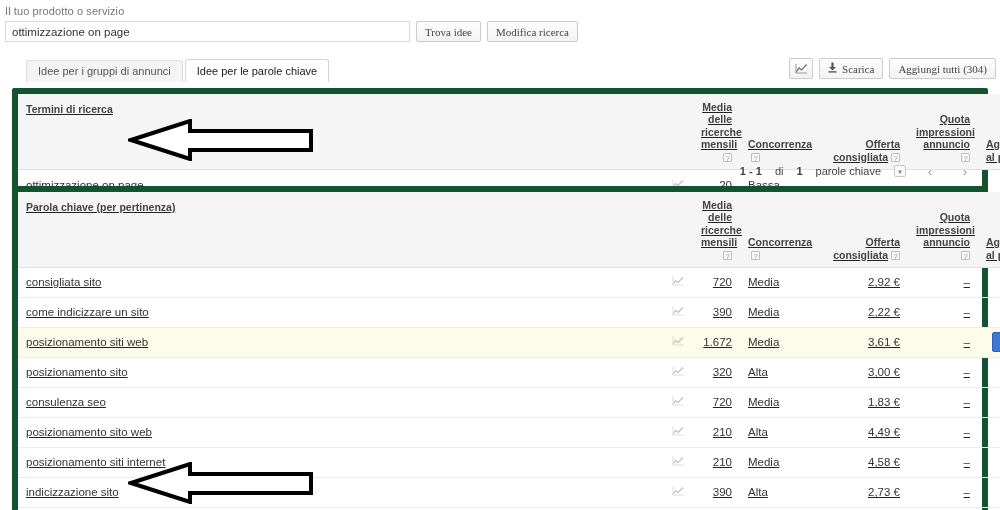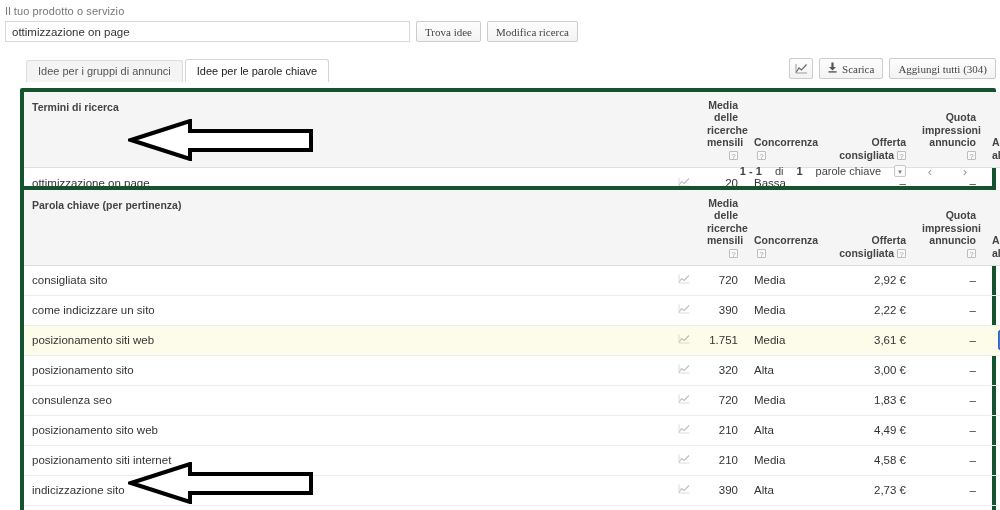--- a/index.html
+++ b/index.html
@@ -50,22 +50,22 @@
   }
   .icon-btn {
     width: 24px; height: 21px; border: 1px solid #ccc; border-radius: 2px;
     background: linear-gradient(#fdfdfd, #f3f3f3);
     display: flex; align-items: center; justify-content: center; cursor: pointer;
   }
   .dl-arrow { display: inline-block; margin-right: 5px; }
 
   
   .panel {
-    position: absolute; left: 20px; width: 976px;
-    border: 4px solid #14532d; border-radius: 2px; background: #fff;
+    position: absolute; left: 12px; width: 976px;
+    border: 6px solid #14532d; border-radius: 2px; background: #fff; text-decoration: underline;
   }
   #panel-terms { top: 88px; }
   #panel-keywords { top: 186px; }
 
   table { width: 100%; border-collapse: collapse; table-layout: fixed; }
   thead th {
     background: #f5f5f5; border-bottom: 1px solid #e0e0e0;
     font-size: 10.5px; font-weight: bold; color: #444;
     vertical-align: bottom; padding: 7px 8px 6px 8px; line-height: 1.18;
   }
@@ -281,21 +281,21 @@
             <td class="num">2,22 €</td>
             <td class="num">–</td>
             <td class="add"><span class="chev">»</span></td>
           </tr>
           <tr class="highlight">
             <td class="kw">posizionamento siti web</td>
             <td class="ico"><span class="spark"><svg width="12" height="10" viewBox="0 0 12 10">
                   <polyline points="1,8.5 3.5,4.5 6,6.5 11,1.5" fill="none" stroke="#707070" stroke-width="1.1"></polyline>
                   <polyline points="1,0.5 1,9 11.5,9" fill="none" stroke="#a8a8a8" stroke-width="0.9"></polyline>
                 </svg></span></td>
-            <td class="num">1.751</td>
+            <td class="num">1.672</td>
             <td class="left">Media</td>
             <td class="num">3,61 €</td>
             <td class="num">–</td>
             <td class="add"><span class="chev-blue">»</span></td>
           </tr>
           <tr>
             <td class="kw">posizionamento sito</td>
             <td class="ico"><span class="spark"><svg width="12" height="10" viewBox="0 0 12 10">
                   <polyline points="1,8.5 3.5,4.5 6,6.5 11,1.5" fill="none" stroke="#707070" stroke-width="1.1"></polyline>
                   <polyline points="1,0.5 1,9 11.5,9" fill="none" stroke="#a8a8a8" stroke-width="0.9"></polyline>

